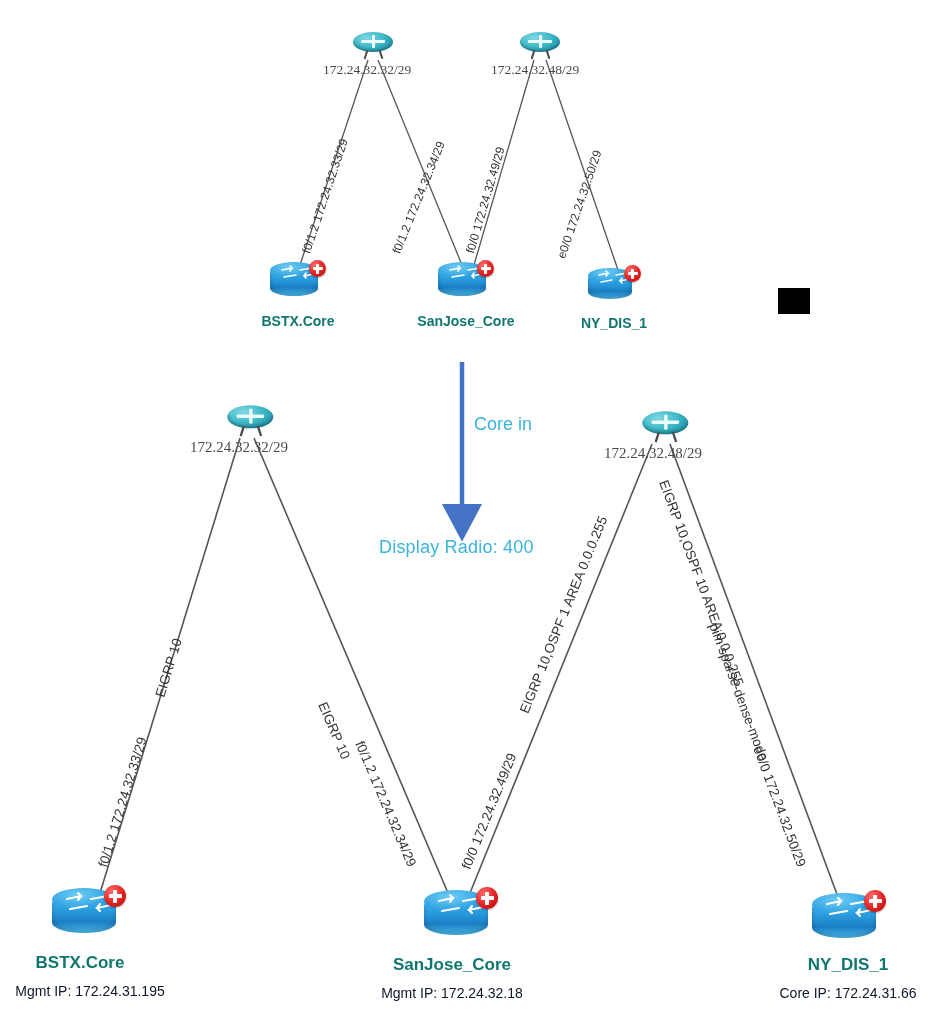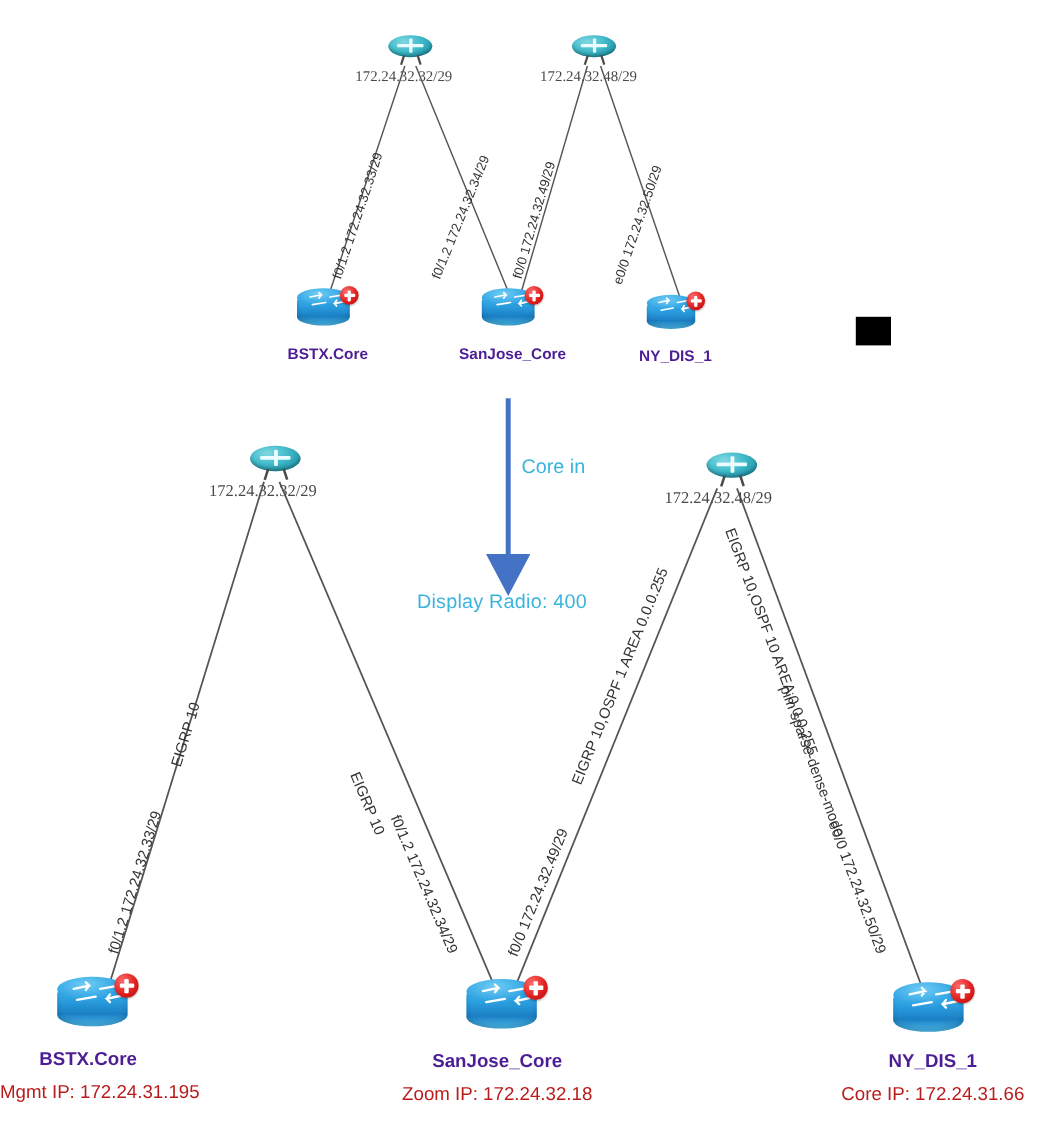--- a/index.html
+++ b/index.html
@@ -119,31 +119,31 @@
     font-family: Liberation Serif, serif;
   }
   .subnet-lbl {
     color: #4a4a4a;
     font-size: 13.5px;
   }
   .subnet-lbl.big { font-size: 15px; }
   .node-name {
     position: absolute;
     white-space: nowrap;
-    color: #4c1d95;
+    color: #0f766e;
     font-weight: bold;
     font-size: 14px;
     text-align: center;
   }
   .node-name.big { font-size: 17px; }
   .mgmt {
     position: absolute;
     white-space: nowrap;
-    color: #b91c1c;
-    font-size: 17px;
+    color: #0f172a;
+    font-size: 14px;
     text-align: center;
   }
   
   .link-lbl {
     position: absolute;
     white-space: nowrap;
     color: #333333;
     font-size: 12px;
     transform-origin: 0 50%;
     line-height: 1;
@@ -335,21 +335,21 @@
       <path d="M54 17 L40 20 L43 23 M40 20 L43 16" stroke="#fff" stroke-width="2.1" fill="none" stroke-linecap="round"></path>
       <path d="M13 21 L30 18" stroke="#fff" stroke-width="2.1" fill="none" stroke-linecap="round"></path>
       <path d="M51 8 L34 11" stroke="#fff" stroke-width="2.1" fill="none" stroke-linecap="round"></path>
     </svg>
     <div class="badge" style="left:52px; top:-3px; width:22px; height:22px;">
       <div class="pv" style="left:9.4px; top:4.5px; width:3.4px; height:13px;"></div>
       <div class="ph" style="left:4.5px; top:9.4px; width:13px; height:3.4px;"></div>
     </div>
   </div>
   <div class="node-name big" style="left:392px; top:955px; width:120px;">SanJose_Core</div>
-  <div class="mgmt" style="left:362px; top:985px; width:180px;">Zoom IP:  172.24.32.18</div>
+  <div class="mgmt" style="left:362px; top:985px; width:180px;">Mgmt IP:  172.24.32.18</div>
 
   <div class="router" style="left:812px; top:893px; width:74px; height:46px;">
     <div class="body" style="width:64px; height:40px; top:5px;"></div>
     <div class="top" style="width:64px; height:23px; top:0px;"></div>
     <svg class="arrows" viewBox="0 0 64 32" style="height:32px;">
       <path d="M10 11 L24 8 L21 5 M24 8 L21 12" stroke="#fff" stroke-width="2.1" fill="none" stroke-linecap="round"></path>
       <path d="M54 17 L40 20 L43 23 M40 20 L43 16" stroke="#fff" stroke-width="2.1" fill="none" stroke-linecap="round"></path>
       <path d="M13 21 L30 18" stroke="#fff" stroke-width="2.1" fill="none" stroke-linecap="round"></path>
       <path d="M51 8 L34 11" stroke="#fff" stroke-width="2.1" fill="none" stroke-linecap="round"></path>
     </svg>

